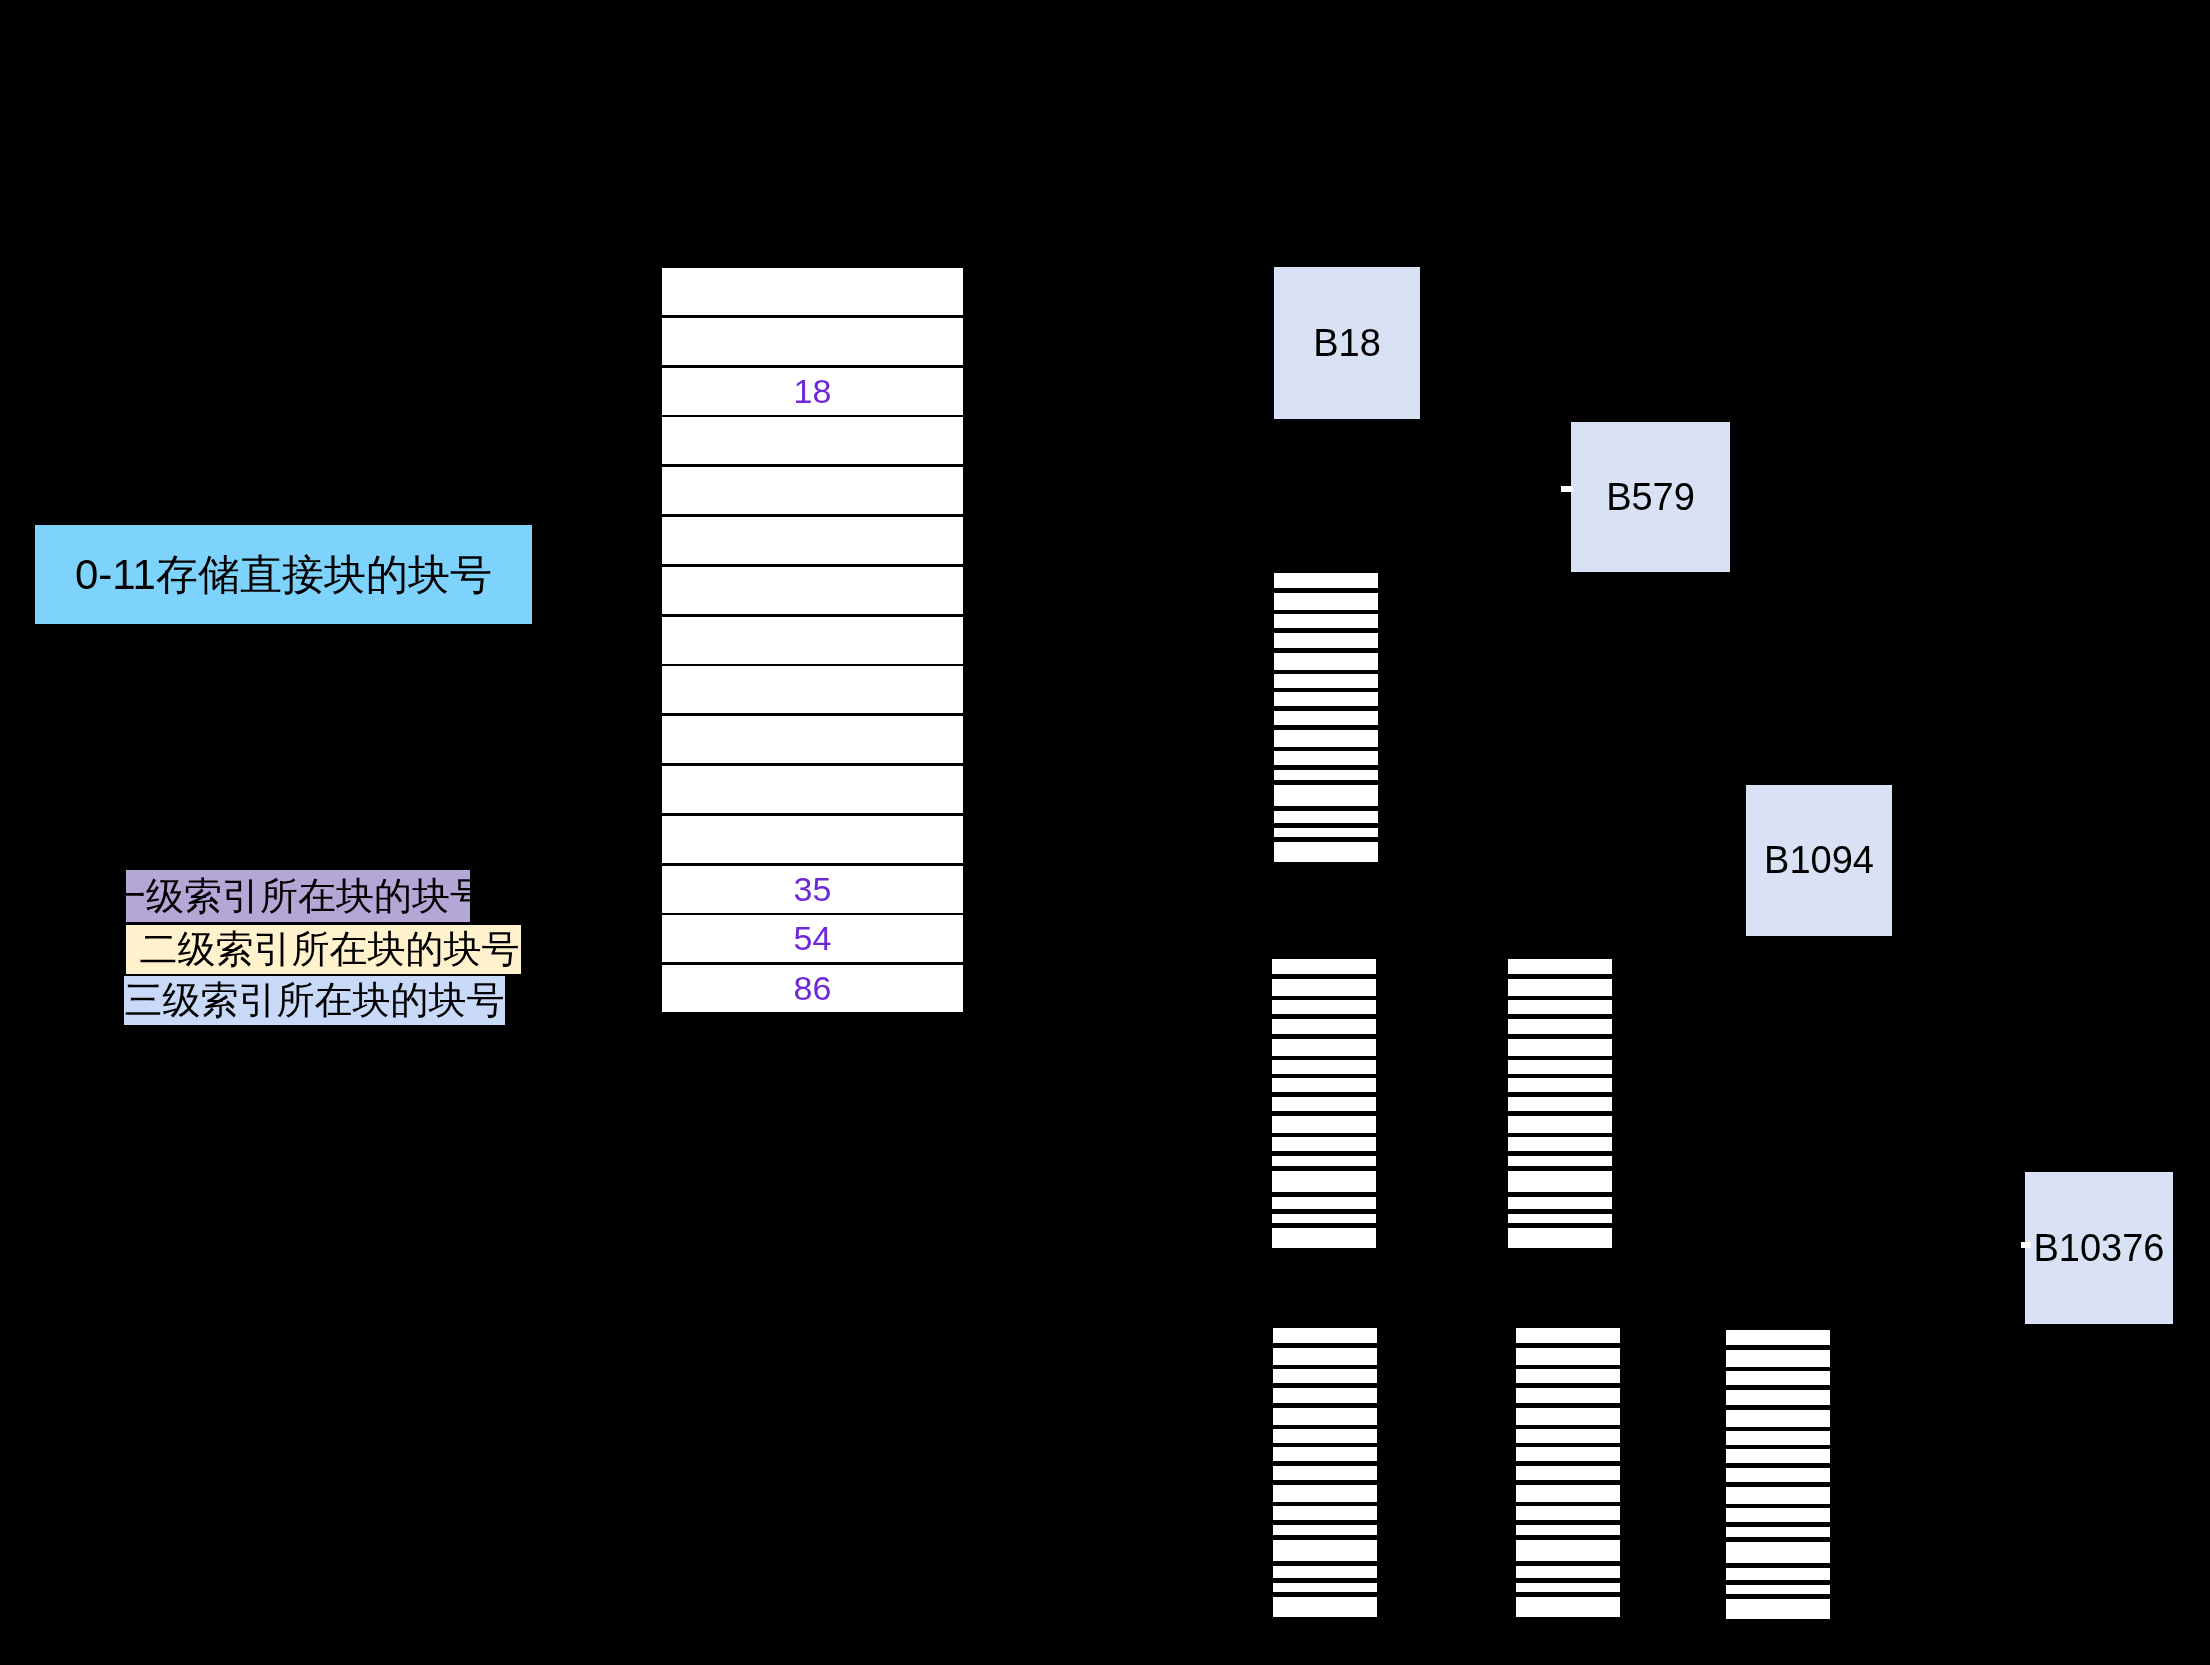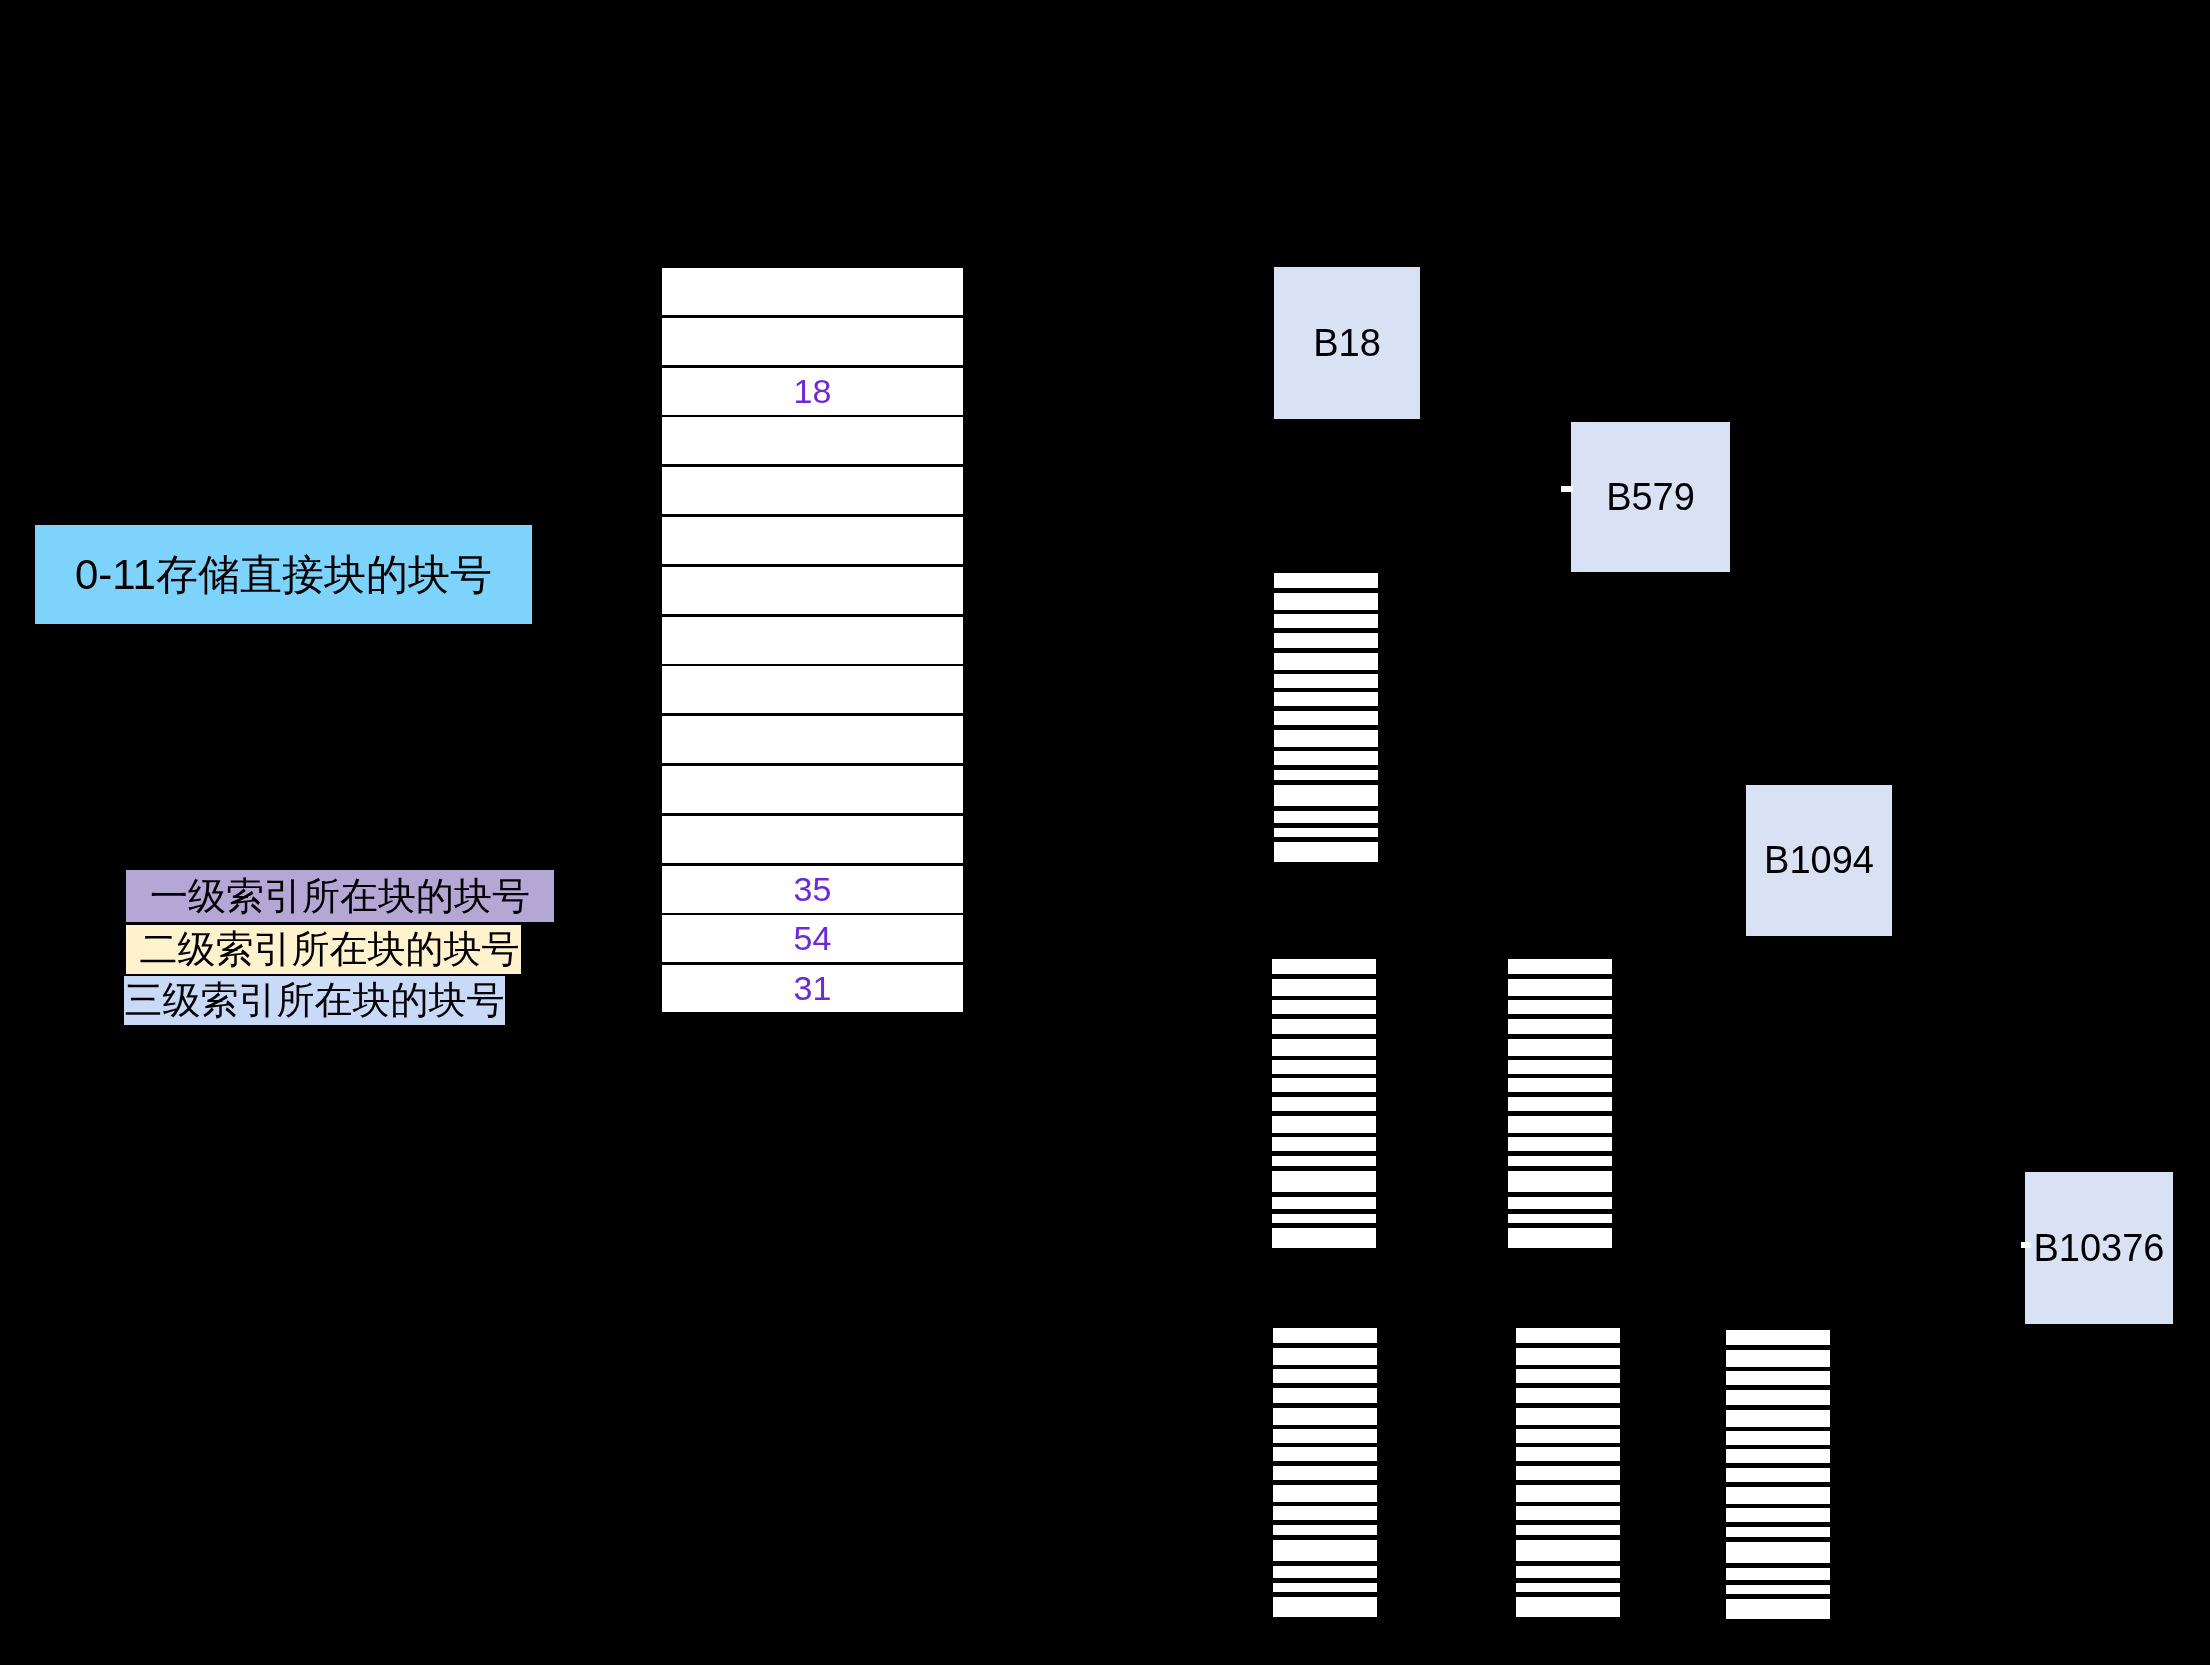--- a/index.html
+++ b/index.html
@@ -20,21 +20,21 @@
     font-size: 34px; line-height: 47px; text-align: center;
   }
 
   
   .label {
     position: absolute; color: #000000;
     display: flex; align-items: center; justify-content: center;
     white-space: nowrap;
   }
   .label-direct { left: 35px;  top: 525px;  width: 497px; height: 99px; font-size: 42px; }
-  .label-l1     { left: 126px; top: 870px;  width: 428px; height: 52px;  font-size: 38px; }
+  .label-l1     { left: 126px; top: 870px;  width: 344px; height: 52px;  font-size: 38px; }
   .label-l2     { left: 126px; top: 925px;  width: 383px; height: 49px;  font-size: 38px; padding-left: 12px; }
   .label-l3     { left: 124px; top: 976px; width: 381px; height: 49px;  font-size: 38px; }
 
   
   .datablock {
     position: absolute; color: #000000;
     display: flex; align-items: center; justify-content: center;
     font-size: 38px;
   }
   .block-b18    { left: 1274px; top: 267px;  width: 146px; height: 152px; }
@@ -70,21 +70,21 @@
       <div class="inode-row"></div>
       <div class="inode-row"></div>
       <div class="inode-row"></div>
       <div class="inode-row"></div>
       <div class="inode-row"></div>
       <div class="inode-row"></div>
       <div class="inode-row"></div>
       <div class="inode-row"></div>
       <div class="inode-row">35</div>
       <div class="inode-row">54</div>
-      <div class="inode-row">31</div>
+      <div class="inode-row">86</div>
     </div>
 
   <div class="label label-direct" style="background: #7dd3fc;">0-11存储直接块的块号</div>
 
   <div class="label label-l1" style="background: rgb(180, 167, 214);">一级索引所在块的块号</div>
 
   <div class="label label-l2" style="background: rgb(255, 242, 204);">二级索引所在块的块号</div>
 
   <div class="label label-l3" style="background: rgb(201, 218, 248);">三级索引所在块的块号</div>
 

